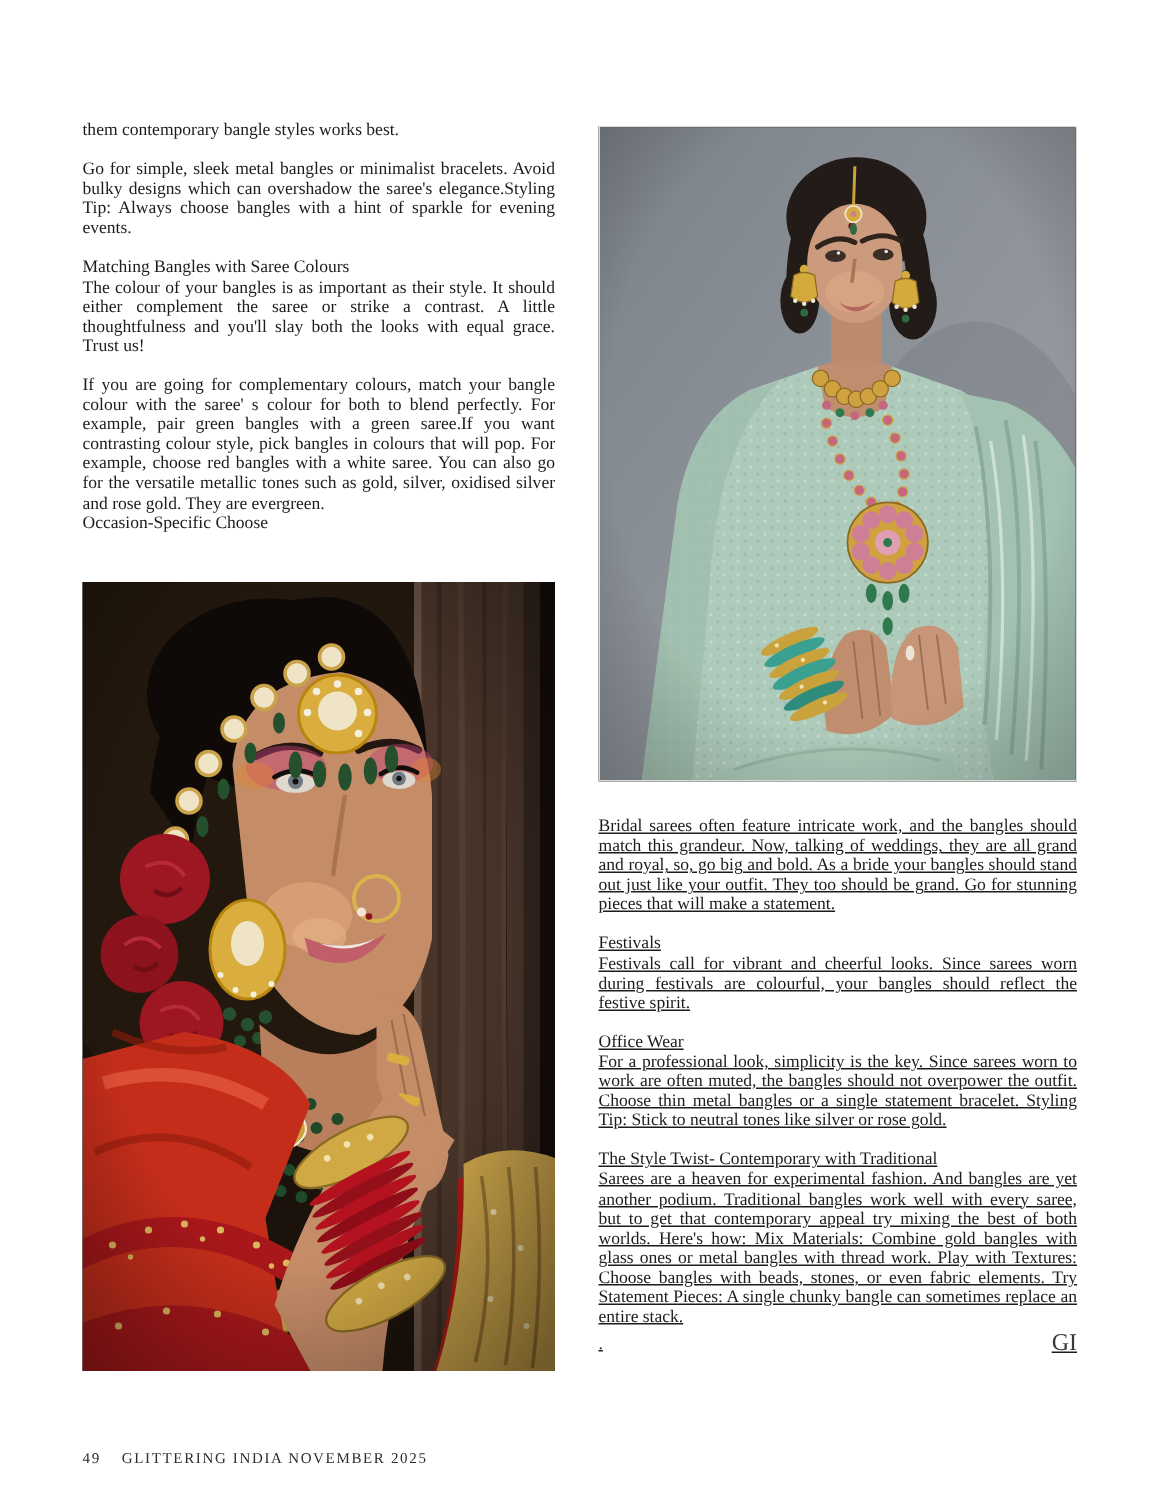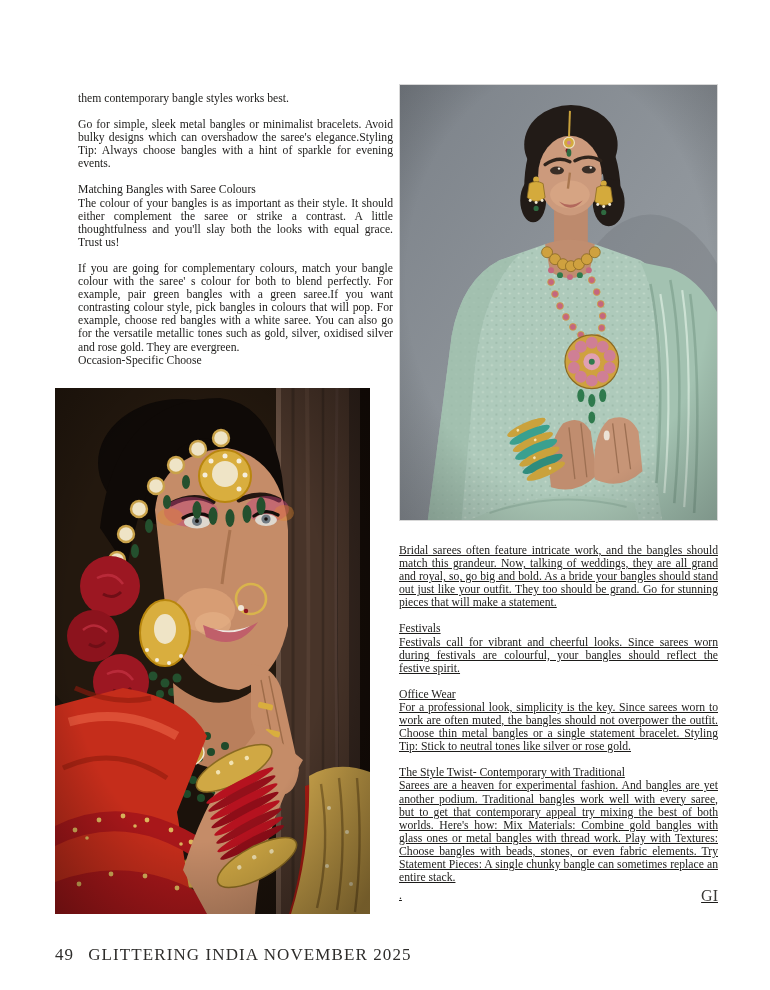--- a/index.html
+++ b/index.html
@@ -2,31 +2,31 @@
 <html><head>
 <meta charset="utf-8">
 <style>
   html,body{margin:0;padding:0;}
   body{
     width:770px;height:990px;position:relative;background:#ffffff;
     font-family:"Liberation Serif","DejaVu Serif",serif;
     color:#1d1c1a;overflow:hidden;
   }
   .text-col{position:absolute;font-size:11.7px;line-height:13.1px;text-align:justify;}
-  #left-text{left:55px;top:92px;width:315px;margin-left:23px;}
+  #left-text{left:55px;top:80px;width:315px;}
   #right-text{left:399px;top:544px;width:319px;text-decoration:underline;}
   .para{margin:0 0 13px 0;}
   .para:last-child{margin-bottom:0;}
   .head{margin:0;}
   .tight{margin:0;}
   .photo{position:absolute;overflow:hidden;background:#000;}
   #photo-left{left:55px;top:388px;width:315px;height:526px;}
   #photo-right{left:399px;top:84px;width:319px;height:437px;border:1px solid #d8d8d8;box-sizing:border-box;}
   .photo svg{display:block;width:100%;height:100%;}
-  #footer{position:absolute;left:55px;top:945px;font-size:17px;letter-spacing:1.1px;color:#2e2d2b;white-space:nowrap;}
+  #footer{position:absolute;left:55px;top:967px;font-size:10px;letter-spacing:1.1px;color:#2e2d2b;white-space:nowrap;}
   #footer .pgnum{margin-right:14px;}
   .sign-row{display:flex;justify-content:space-between;align-items:flex-end;margin-top:5px;font-size:11.7px;}
   .corner{font-size:16px;color:#3a3936;}
 </style>
 </head>
 <body>
 
 <div class="text-col" id="left-text">
   <p class="para">them contemporary bangle styles works best.</p>
   <p class="para">Go for simple, sleek metal bangles or minimalist bracelets. Avoid bulky designs which can overshadow the saree's elegance.Styling Tip: Always choose bangles with a hint of sparkle for evening events.</p>

